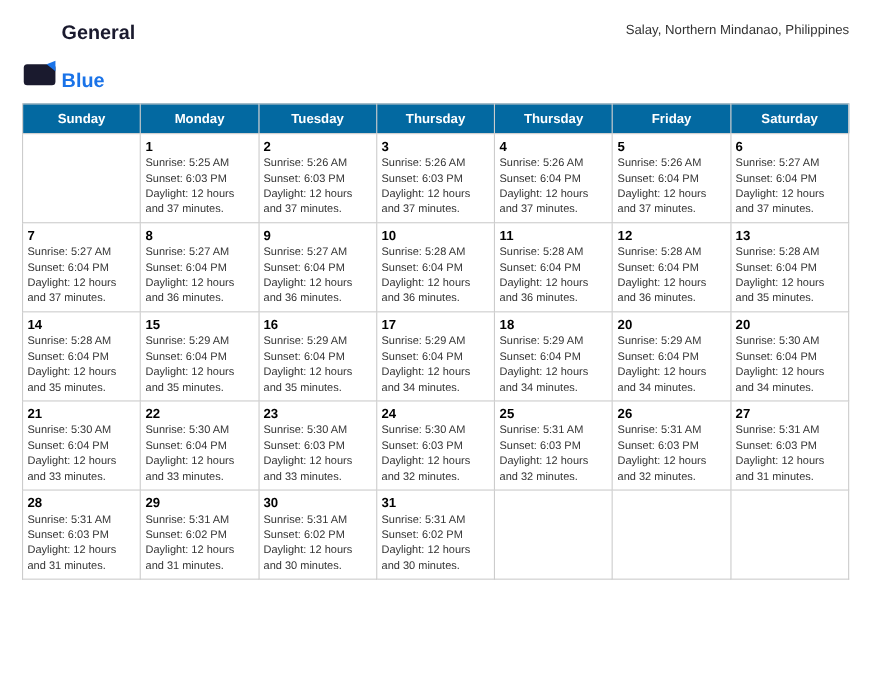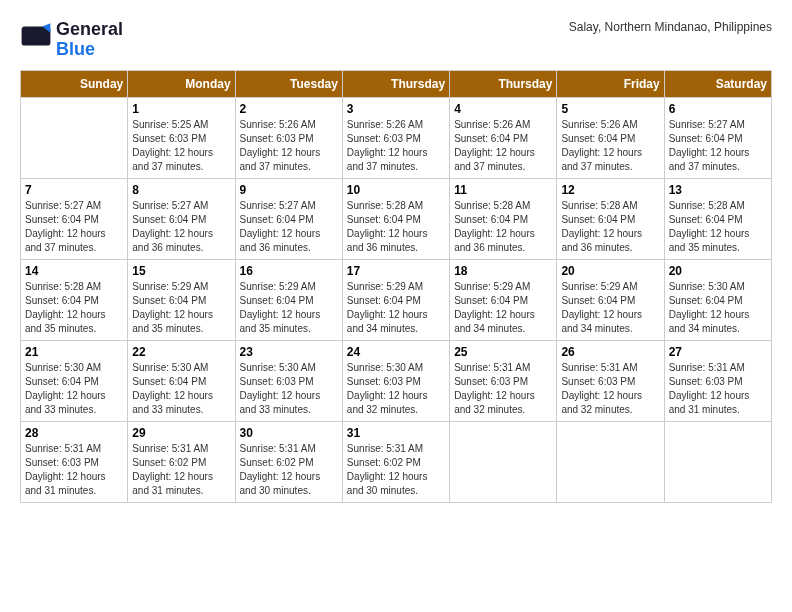--- a/index.html
+++ b/index.html
@@ -11,33 +11,33 @@
       padding: 20px;
     }
     .header {
       display: flex;
       justify-content: space-between;
       align-items: flex-start;
       margin-bottom: 10px;
     }
     .logo {
       display: flex;
-      align-items: flex-start;
+      align-items: flex-end;
       gap: 4px;
     }
     .logo-text {
       display: flex;
       flex-direction: column;
       font-size: 18px;
       font-weight: bold;
       line-height: 1.1;
       color: #1a1a2e;
     }
     .logo-text span:first-child { color: #1a1a2e; }
-    .logo-text span:last-child { color: #1a73e8; }
+    .logo-text span:last-child { color: #1a73e8; margin-top: 24px; }
     .logo-icon {
       width: 32px;
       height: 32px;
     }
     .title-block {
       text-align: right;
     }
     .title-block h1 {
       font-size: 36px;
       font-weight: bold;
@@ -47,24 +47,24 @@
       font-size: 12px;
       font-weight: normal;
       color: #333;
     }
     .calendar {
       width: 100%;
       border-collapse: collapse;
       font-size: 11px;
     }
     .calendar thead tr th {
-      background-color: #a16207;
+      background-color: #0369a1;
       color: white;
       padding: 6px 4px;
-      text-align: right;
+      text-align: center;
       font-size: 12px;
       font-weight: bold;
       border: 1px solid #ccc;
     }
     .calendar tbody tr td {
       border: 1px solid #ccc;
       vertical-align: top;
       padding: 4px;
       min-height: 80px;
       width: 14.28%;

